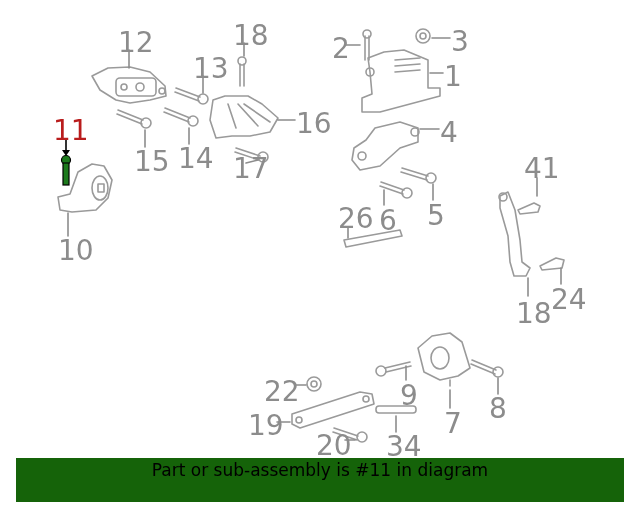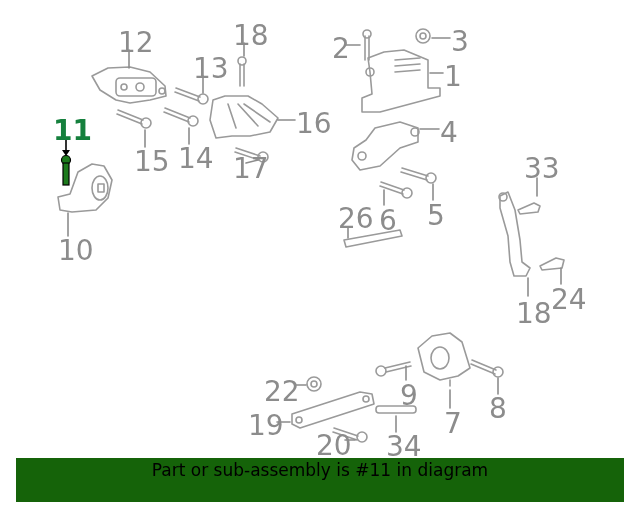--- a/index.html
+++ b/index.html
@@ -1,19 +1,19 @@
 <!DOCTYPE html>
 <html><head>
 <meta charset="utf-8">
 <style>
   html, body { margin:0; padding:0; background:#ffffff; }
   body { width:640px; height:512px; position:relative; overflow:hidden; font-family:"DejaVu Sans", sans-serif; }
   #diagram { position:absolute; left:0; top:0; width:640px; height:455px; }
   .lbl { position:absolute; font-size:28px; color:#8c8c8c; line-height:1; white-space:nowrap; }
-  .lbl.hl { color:#15803d; font-weight:bold; }
+  .lbl.hl { color:#b91c1c; font-weight:normal; }
   #banner { position:absolute; left:16px; top:458px; width:608px; height:44px; background:#156309; color:#000; text-align:center; font-size:17px; line-height:19px; padding-top:3px; box-sizing:border-box; }
   #banner div { white-space:nowrap; }
 </style>
 </head>
 <body>
 
 <div id="diagram">
   <svg width="640" height="455" viewBox="0 0 640 455" style="position:absolute;left:0;top:0">
     <g fill="none" stroke="#9a9a9a" stroke-width="1.6" stroke-linejoin="round" stroke-linecap="round">
 
@@ -155,19 +155,19 @@
   <span class="lbl" style="left:134px;top:148px">15</span>
   <span class="lbl" style="left:296px;top:110px">16</span>
   <span class="lbl" style="left:233px;top:155px">17</span>
   <span class="lbl" style="left:233px;top:22px">18</span>
   <span class="lbl" style="left:248px;top:412px">19</span>
   <span class="lbl" style="left:316px;top:432px">20</span>
   <span class="lbl" style="left:386px;top:433px">34</span>
   <span class="lbl" style="left:264px;top:378px">22</span>
   <span class="lbl" style="left:516px;top:300px">18</span>
   <span class="lbl" style="left:551px;top:286px">24</span>
-  <span class="lbl" style="left:524px;top:155px">33</span>
+  <span class="lbl" style="left:524px;top:155px">41</span>
   <span class="lbl" style="left:338px;top:205px">26</span>
 </div>
 
 <div id="banner">
   <div>Part or sub-assembly is #11 in diagram</div>
 </div>
 
 </body></html>

